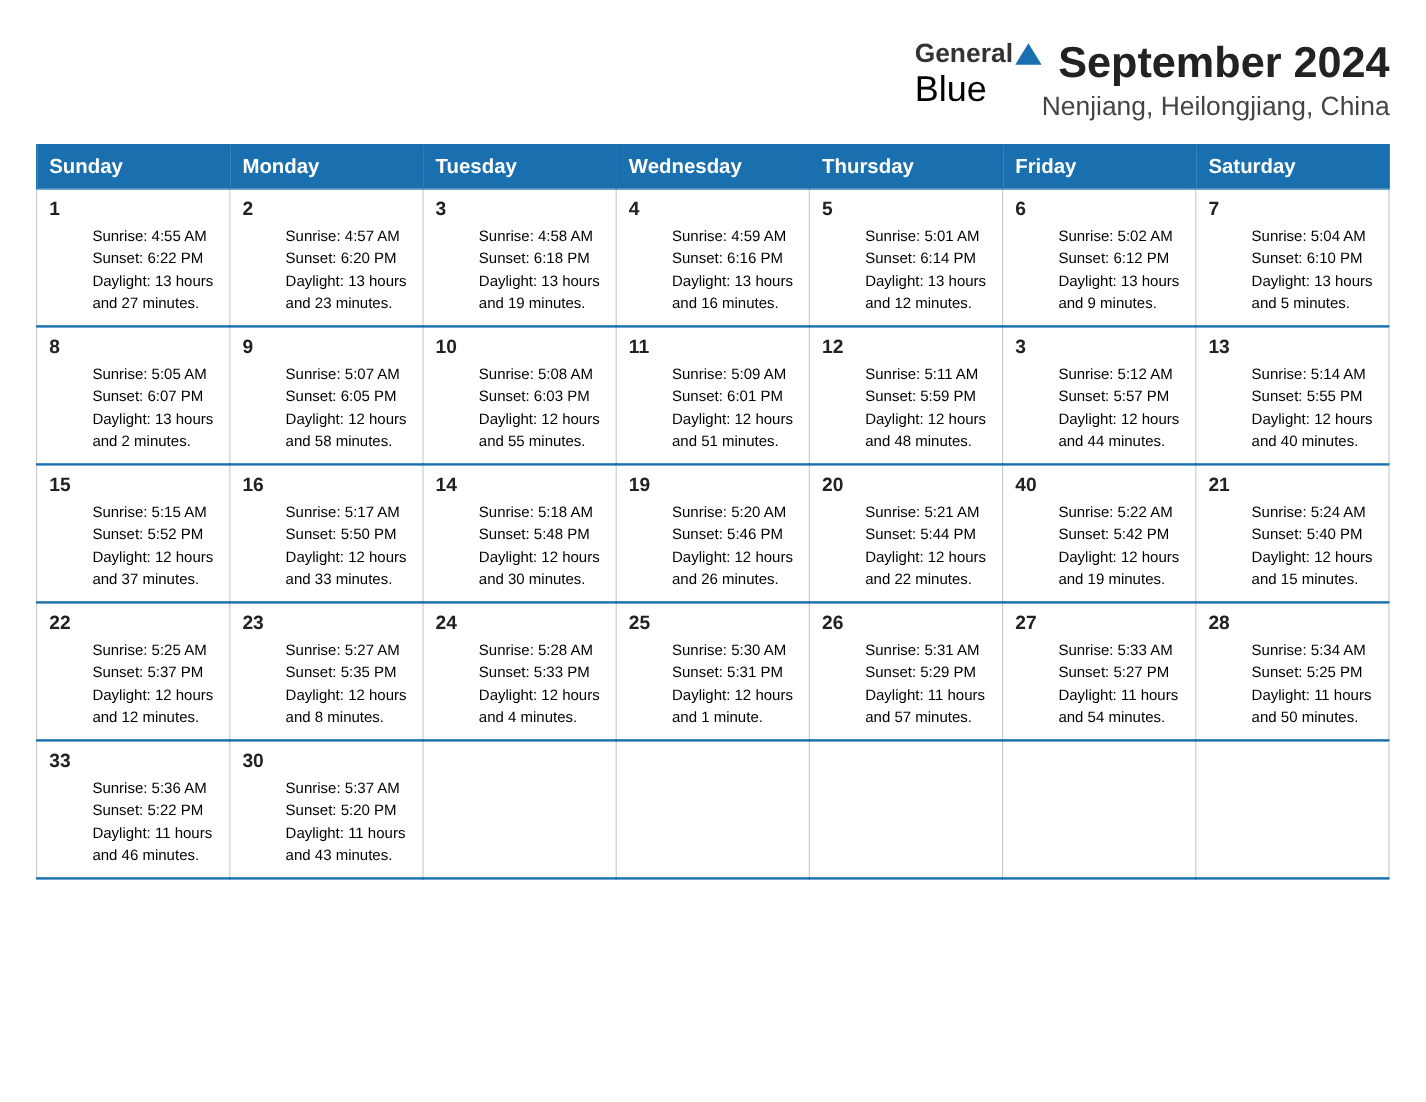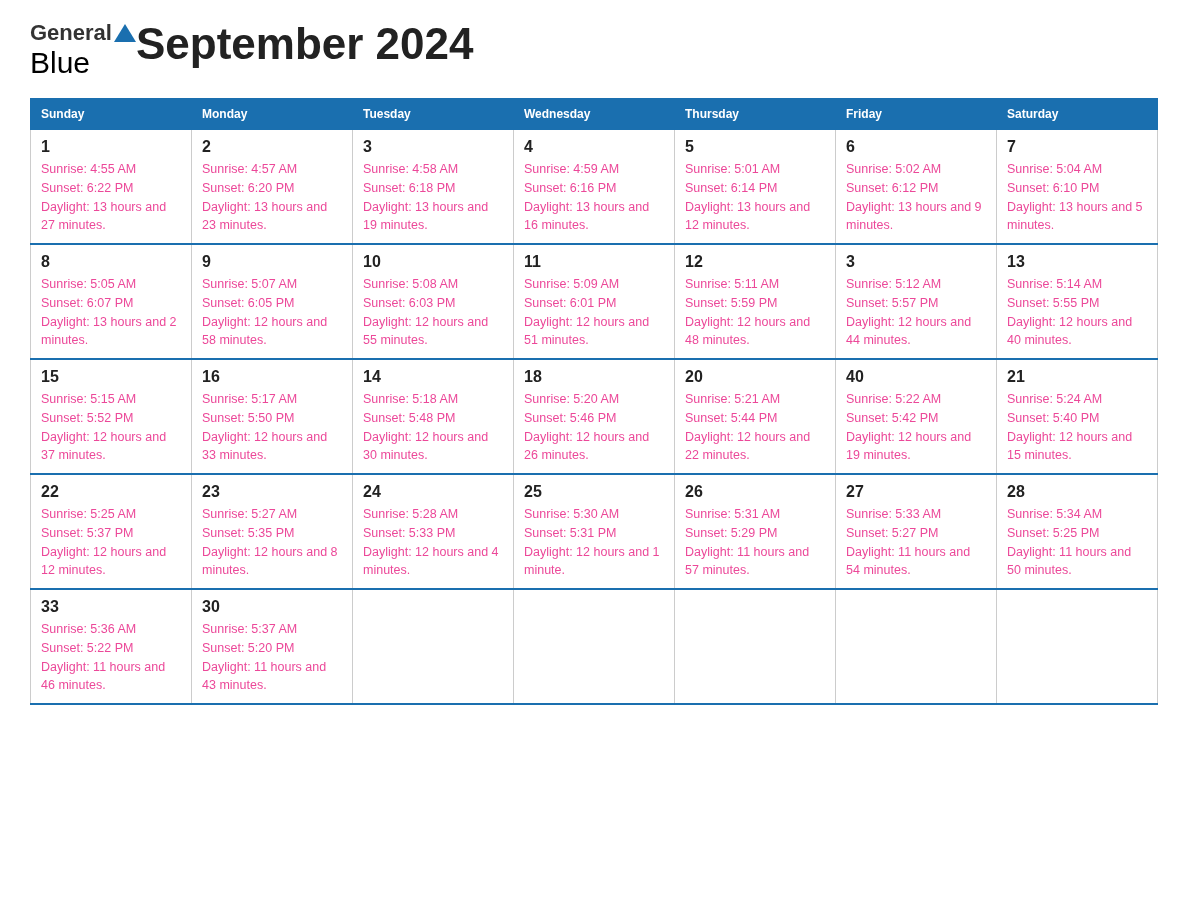--- a/index.html
+++ b/index.html
@@ -5,57 +5,58 @@
     * { margin: 0; padding: 0; box-sizing: border-box; }
     body {
       font-family: Arial, sans-serif;
       background: #ffffff;
       width: 1188px;
       min-height: 918px;
       padding: 20px 30px;
     }
     .header {
       display: flex;
-      justify-content: flex-start;
+      justify-content: flex-end;
       align-items: flex-start;
       margin-bottom: 18px;
+      margin-top: 12px;
     }
     .logo-text-general {
       font-size: 22px;
       font-weight: bold;
       color: #333333;
     }
     .logo-blue {
       font-size: 30px;
       font-weight: normal;
       color: #000000;
     }
     .title-block {
       text-align: right;
     }
     .calendar-title {
-      font-size: 44px;
+      font-size: 36px;
       font-weight: bold;
       color: #222222;
       line-height: 1.1;
     }
     .calendar-subtitle {
       font-size: 22px;
       color: #444444;
       margin-top: 4px;
     }
     table {
       width: 100%;
       border-collapse: collapse;
       table-layout: fixed;
     }
     thead tr th {
       background-color: #1a6faf;
       color: #ffffff;
-      font-size: 12px;
+      font-size: 17px;
       font-weight: bold;
       padding: 8px 10px;
       text-align: left;
       border: 1px solid #1a6faf;
     }
     tbody tr td {
       vertical-align: top;
       padding: 8px 10px;
       border: 1px solid #cccccc;
       font-size: 13px;
@@ -67,22 +68,23 @@
       border-bottom: 2px solid #1a6faf;
     }
     .day-number {
       font-size: 16px;
       font-weight: bold;
       color: #222222;
       margin-bottom: 4px;
     }
     .day-info {
       font-size: 12.5px;
-      color: #ec4899;
+      color: #000000;
       line-height: 1.5;
+      margin-left: 36px;
     }
     .empty-cell {
       background: #ffffff;
     }
     .logo-wrapper {
       display: flex;
       flex-direction: column;
       align-items: flex-start;
     }
     .logo-row1 {
@@ -107,20 +109,21 @@
           <polygon points="11,2 22,20 0,20" fill="#1a6faf"></polygon>
         </svg>
       </span>
     </div>
     <div>
       <span class="logo-blue">Blue</span>
     </div>
   </div>
   <div class="title-block">
     <div class="calendar-title">September 2024</div>
+    <div class="calendar-subtitle">Nenjiang, Heilongjiang, China</div>
   </div>
 </div>
 
 <table>
   <thead>
     <tr>
       <th>Sunday</th>
       <th>Monday</th>
       <th>Tuesday</th>
       <th>Wednesday</th>
@@ -197,21 +200,21 @@
         </td>
         <td>
           <div class="day-number">16</div>
           <div class="day-info">Sunrise: 5:17 AM<br>Sunset: 5:50 PM<br>Daylight: 12 hours and 33 minutes.</div>
         </td>
         <td>
           <div class="day-number">14</div>
           <div class="day-info">Sunrise: 5:18 AM<br>Sunset: 5:48 PM<br>Daylight: 12 hours and 30 minutes.</div>
         </td>
         <td>
-          <div class="day-number">18</div>
+          <div class="day-number">19</div>
           <div class="day-info">Sunrise: 5:20 AM<br>Sunset: 5:46 PM<br>Daylight: 12 hours and 26 minutes.</div>
         </td>
         <td>
           <div class="day-number">20</div>
           <div class="day-info">Sunrise: 5:21 AM<br>Sunset: 5:44 PM<br>Daylight: 12 hours and 22 minutes.</div>
         </td>
         <td>
           <div class="day-number">40</div>
           <div class="day-info">Sunrise: 5:22 AM<br>Sunset: 5:42 PM<br>Daylight: 12 hours and 19 minutes.</div>
         </td>

